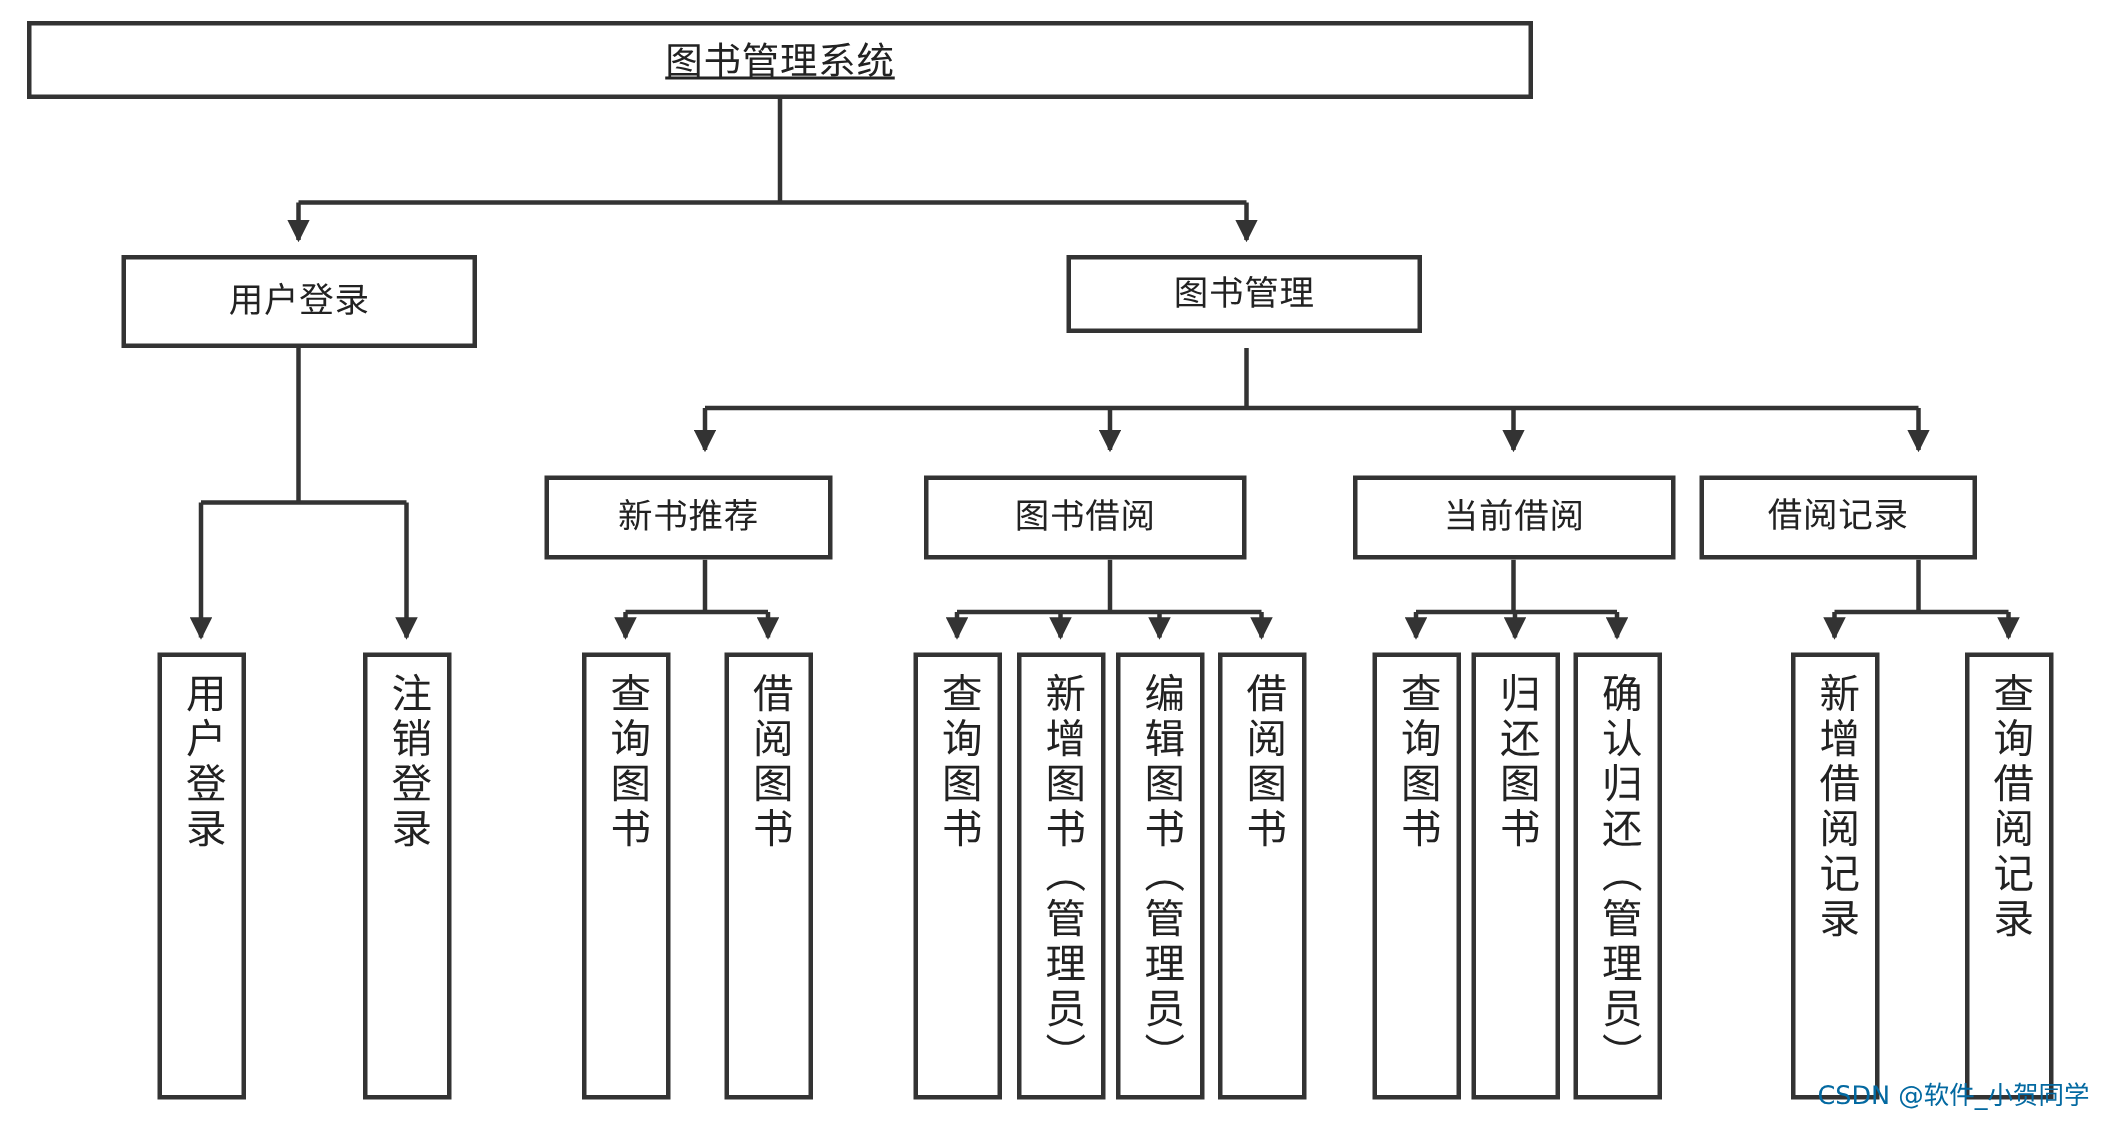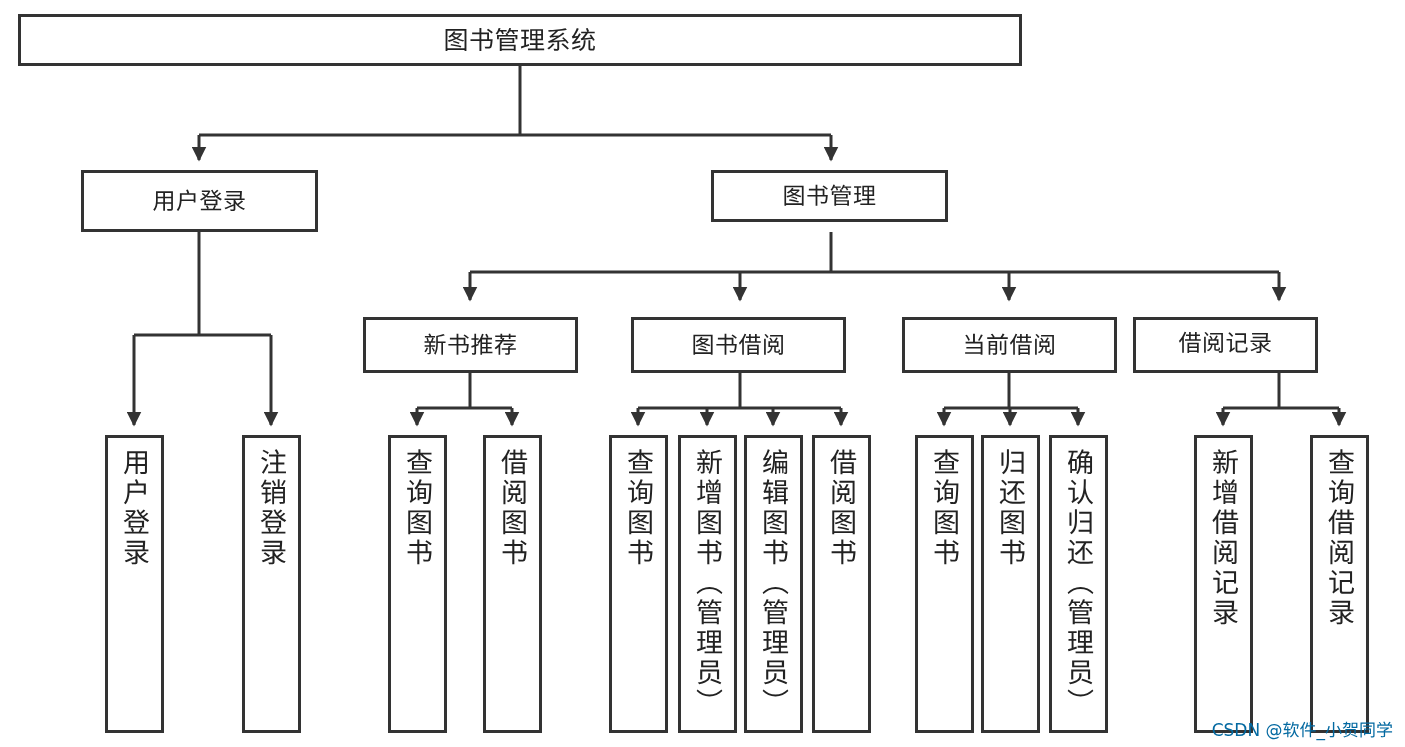--- a/index.html
+++ b/index.html
@@ -39,20 +39,21 @@
     text-align: center;
     line-height: 1.08;
     letter-spacing: 0.5px;
   }
   
   .node.root {
     border-width: 3px;
   }
   .node.root .label {
     font-size: 25px;
+    text-decoration: underline;
   }
   
   .node.branch .label {
     font-size: 23px;
   }
   
   .node.leaf {
     align-items: flex-start;
     padding-top: 10px;
   }
@@ -134,24 +135,24 @@
     <span class="label">图书管理系统</span>
   </div>
 
   <div class="node branch" style="left:81px; top:170px; width:237px; height:62px;">
     <span class="label">用户登录</span>
   </div>
   <div class="node branch" style="left:711px; top:170px; width:237px; height:52px;">
     <span class="label">图书管理</span>
   </div>
 
-  <div class="node branch" style="left:363px; top:317px; width:215px; height:56px;">
+  <div class="node branch" style="left:363px; top:317px; width:192px; height:56px;">
     <span class="label">新书推荐</span>
   </div>
-  <div class="node branch" style="left:631px; top:317px; width:215px; height:56px;">
+  <div class="node branch" style="left:616px; top:317px; width:215px; height:56px;">
     <span class="label">图书借阅</span>
   </div>
   <div class="node branch" style="left:902px; top:317px; width:215px; height:56px;">
     <span class="label">当前借阅</span>
   </div>
   <div class="node branch" style="left:1133px; top:317px; width:185px; height:56px;font-family:Liberation Mono, monospace;">
     <span class="label">借阅记录</span>
   </div>
 
   <div class="node leaf" style="left:105px; top:435px; width:59px; height:298px;">

